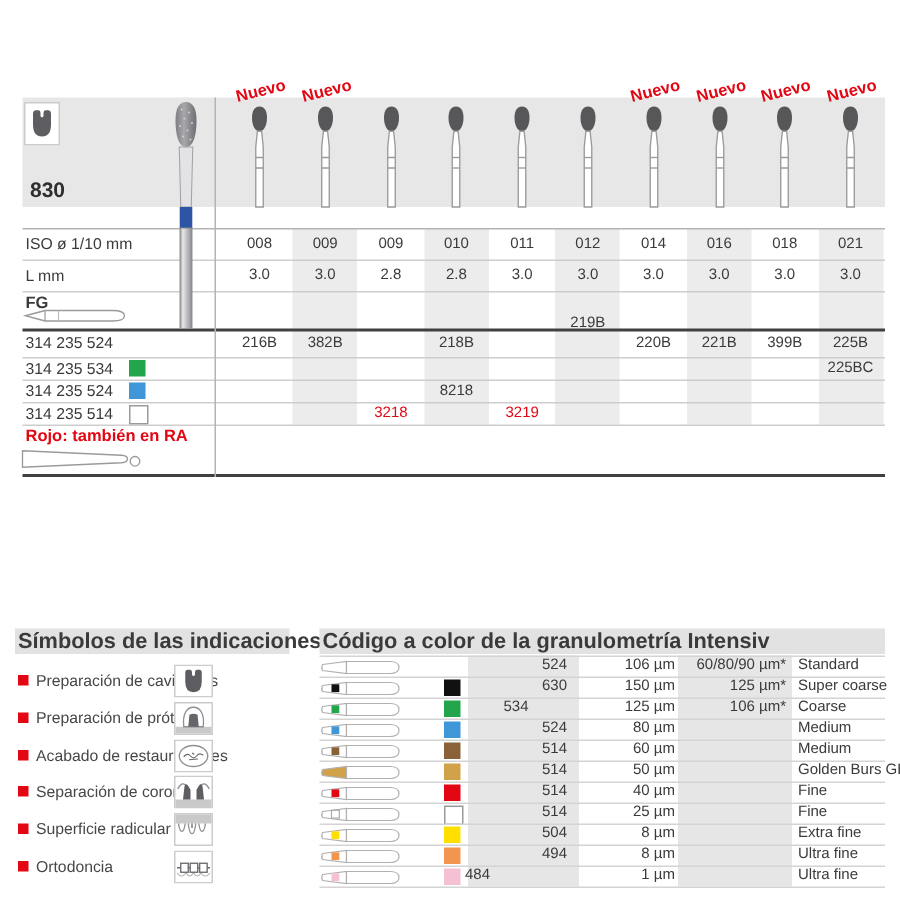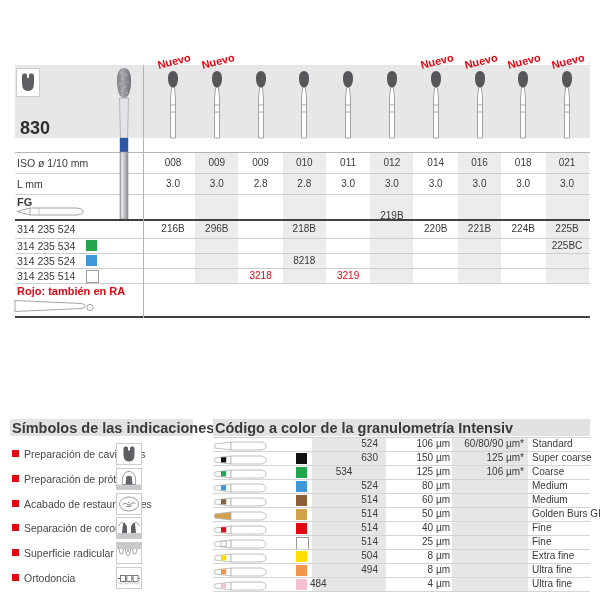--- a/index.html
+++ b/index.html
@@ -49,21 +49,21 @@
     <div class="hline" style="left:15px;top:283px;width:575px;"></div>
     <div class="hline thick" style="left:15px;top:316px;width:575px;"></div>
     <div class="vline" style="left:143px;top:65px;height:253px;"></div>
 
     <div class="abs" style="left:16px;top:68px;">
       <svg width="24" height="29" viewBox="0 0 24 29">
         <rect x="0.5" y="0.5" width="23" height="28" fill="#ffffff" stroke="#cccccc"></rect>
         <path d="M6,8 Q6,5.5 8,5.5 L9.5,5.5 Q11,5.5 11,7.5 L11,9.5 Q12,11 13,9.5 L13,7.5 Q13,5.5 14.5,5.5 L16,5.5 Q18,5.5 18,8 L18,15 Q18,23 12,23 Q6,23 6,15 Z" fill="#5e5e62"></path>
       </svg>
     </div>
-    <div class="abs" style="left:20px;top:118px;font-size:18px;font-weight:bold;color:#2f2f2f;">830</div>
+    <div class="abs" style="left:20px;top:118px;font-size:14px;font-weight:bold;color:#2f2f2f;">830</div>
 
     <div class="abs" style="left:109px;top:66px;">
       <svg width="30" height="153" viewBox="0 0 30 153">
         <defs>
           <linearGradient id="shankg" x1="0" y1="0" x2="1" y2="0">
             <stop offset="0" stop-color="#9c9ca0"></stop>
               <stop offset="0.25" stop-color="#e8e8ea"></stop>
             <stop offset="0.55" stop-color="#c2c2c6"></stop>
               <stop offset="1" stop-color="#8e8e92"></stop>
           </linearGradient>
@@ -188,26 +188,26 @@
         <div class="cellval" style="left:435.7px;top:157.5px;">014</div>
         <div class="cellval" style="left:435.7px;top:178.5px;">3.0</div>
         <div class="cellval" style="left:479.5px;top:157.5px;">016</div>
         <div class="cellval" style="left:479.5px;top:178.5px;">3.0</div>
         <div class="cellval" style="left:523.2px;top:157.5px;">018</div>
         <div class="cellval" style="left:523.2px;top:178.5px;">3.0</div>
         <div class="cellval" style="left:567.0px;top:157.5px;">021</div>
         <div class="cellval" style="left:567.0px;top:178.5px;">3.0</div>
         <div class="rowlabel" style="top:222.5px;">314 235 524</div>
         <div class="cellval" style="left:173.0px;top:223.5px;">216B</div>
-        <div class="cellval" style="left:216.8px;top:223.5px;">296B</div>
+        <div class="cellval" style="left:216.8px;top:223.5px;">382B</div>
         <div class="cellval" style="left:304.3px;top:223.5px;">218B</div>
         <div class="cellval" style="left:391.9px;top:211px;">219B</div>
         <div class="cellval" style="left:435.7px;top:223.5px;">220B</div>
         <div class="cellval" style="left:479.5px;top:223.5px;">221B</div>
-        <div class="cellval" style="left:523.2px;top:223.5px;">224B</div>
+        <div class="cellval" style="left:523.2px;top:223.5px;">399B</div>
         <div class="cellval" style="left:567.0px;top:223.5px;">225B</div>
         <div class="rowlabel" style="top:239.5px;">314 235 534</div>
         <div class="sq" style="left:86px;top:240px;background:#22a54b;"></div>
         <div class="cellval" style="left:567.0px;top:240.5px;">225BC</div>
         <div class="rowlabel" style="top:254.5px;">314 235 524</div>
         <div class="sq" style="left:86px;top:255px;background:#3f97d8;"></div>
         <div class="cellval" style="left:304.3px;top:255.5px;">8218</div>
         <div class="rowlabel" style="top:269.5px;">314 235 514</div>
         <div class="sq" style="left:86px;top:270px;background:#ffffff;border:1px solid #9a9a9a;"></div>
         <div class="cellval red" style="left:260.6px;top:270.5px;">3218</div>
@@ -386,19 +386,19 @@
         <div class="gtxt" style="left:383px;top:565px;width:67px;text-align:right;">8 µm</div>
         <div class="gtxt" style="left:532px;top:565px;">Ultra fine</div>
         <div class="hline" style="left:213px;top:577px;width:377px;background:#d4d4d4;"></div>
         <div class="abs" style="left:213px;top:578px;"><svg width="56" height="12" viewBox="0 0 56 12">
     <path d="M2,4 L18,2 L18,10 L2,8 Q1,6 2,4 Z" fill="#ffffff" stroke="#b0b0b0" stroke-width="0.8"></path>
     <path d="M18,2 L47,2 Q53,2 53,6 Q53,10 47,10 L18,10 Z" fill="#ffffff" stroke="#b0b0b0" stroke-width="0.8"></path>
     <rect x="8" y="3.2" width="5.2" height="5.2" fill="#f5bfd4"></rect>
           </svg></div>
         <div class="sq" style="left:296px;top:578.5px;background:#f5bfd4;"></div>
         <div class="gtxt" style="left:310px;top:579px;width:68px;text-align:left;">484</div>
-        <div class="gtxt" style="left:383px;top:579px;width:67px;text-align:right;">4 µm</div>
+        <div class="gtxt" style="left:383px;top:579px;width:67px;text-align:right;">1 µm</div>
         <div class="gtxt" style="left:532px;top:579px;">Ultra fine</div>
         <div class="hline" style="left:213px;top:591px;width:377px;background:#d4d4d4;"></div>
       </div>
   </div>
 
 </div>
 
 </body></html>

